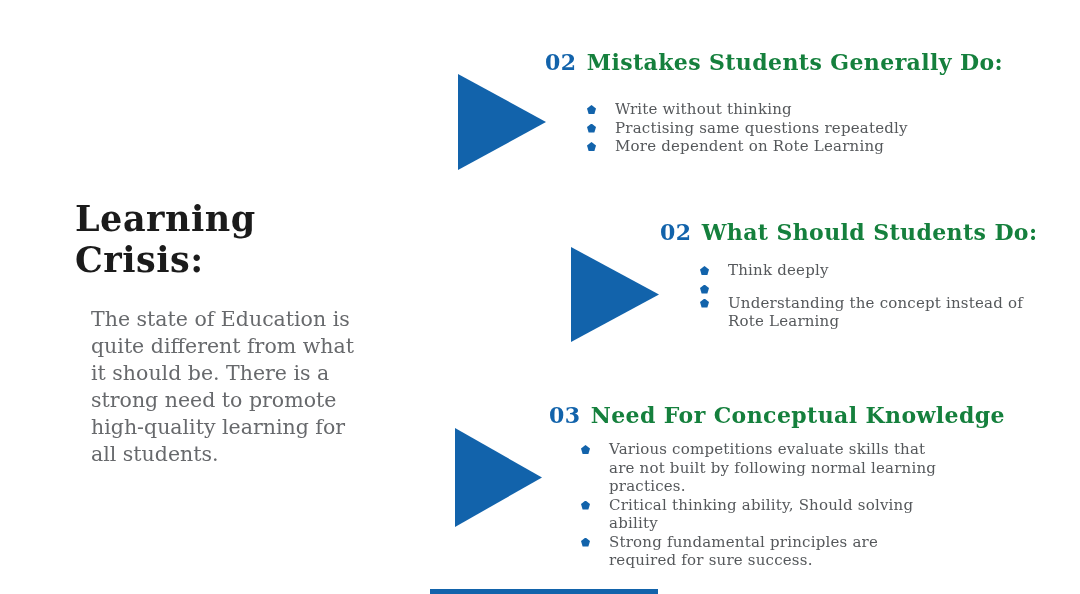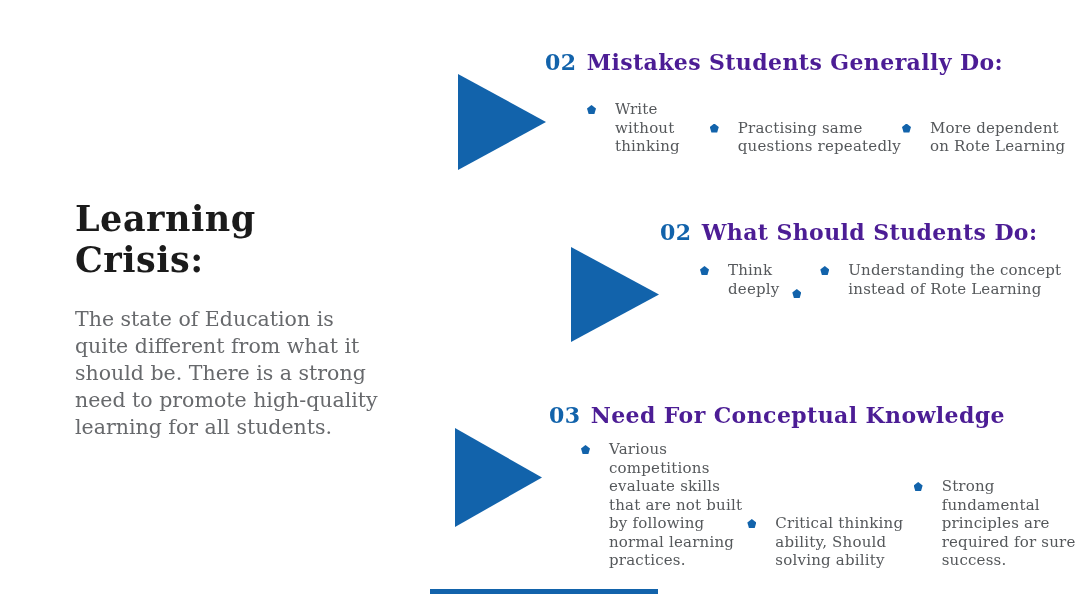--- a/index.html
+++ b/index.html
@@ -21,21 +21,21 @@
     font-size: 35px;
     font-weight: bold;
     color: #1b1b1b;
     letter-spacing: 0.5px;
     margin: 12px 0 26px 0;
   }
   .intro-desc {
     font-size: 20.5px;
     line-height: 27px;
     color: #67696c;
-    margin: 0;
+    margin: 16px;
   }
 
   
   .triangle {
     position: absolute;
     background: #1263ab;
     clip-path: polygon(0 0, 100% 50%, 0 100%);
   }
   .tri-1 { left: 458px; top: 74px;  width: 88px; height: 96px; }
   .tri-2 { left: 571px; top: 247px; width: 88px; height: 95px; }
@@ -49,35 +49,34 @@
     gap: 10px;
     white-space: nowrap;
   }
   .sec-number {
     color: #1263ab;
     font-weight: bold;
     font-size: 22px;
     letter-spacing: 0.5px;
   }
   .sec-heading {
-    color: #4c1d95;
+    color: #15803d;
     font-weight: bold;
     font-size: 22px;
     letter-spacing: 0.4px;
   }
   .hdr-1 { left: 545px; top: 49px; }
   .hdr-2 { left: 660px; top: 219px; }
   .hdr-3 { left: 541px; top: 402px; margin-left: 8px; }
 
   
   .bullets {
     position: absolute;
     display: flex;
-    flex-direction: row;
-    align-items: flex-end;
+    flex-direction: column;
   }
   .bl-1 { left: 587px; top: 100px; }
   .bl-2 { left: 700px; top: 261px; }
   .bl-3 { left: 581px; top: 440px; }
   .bullet {
     display: flex;
     align-items: flex-start;
   }
   .bullet-marker {
     flex: 0 0 auto;

